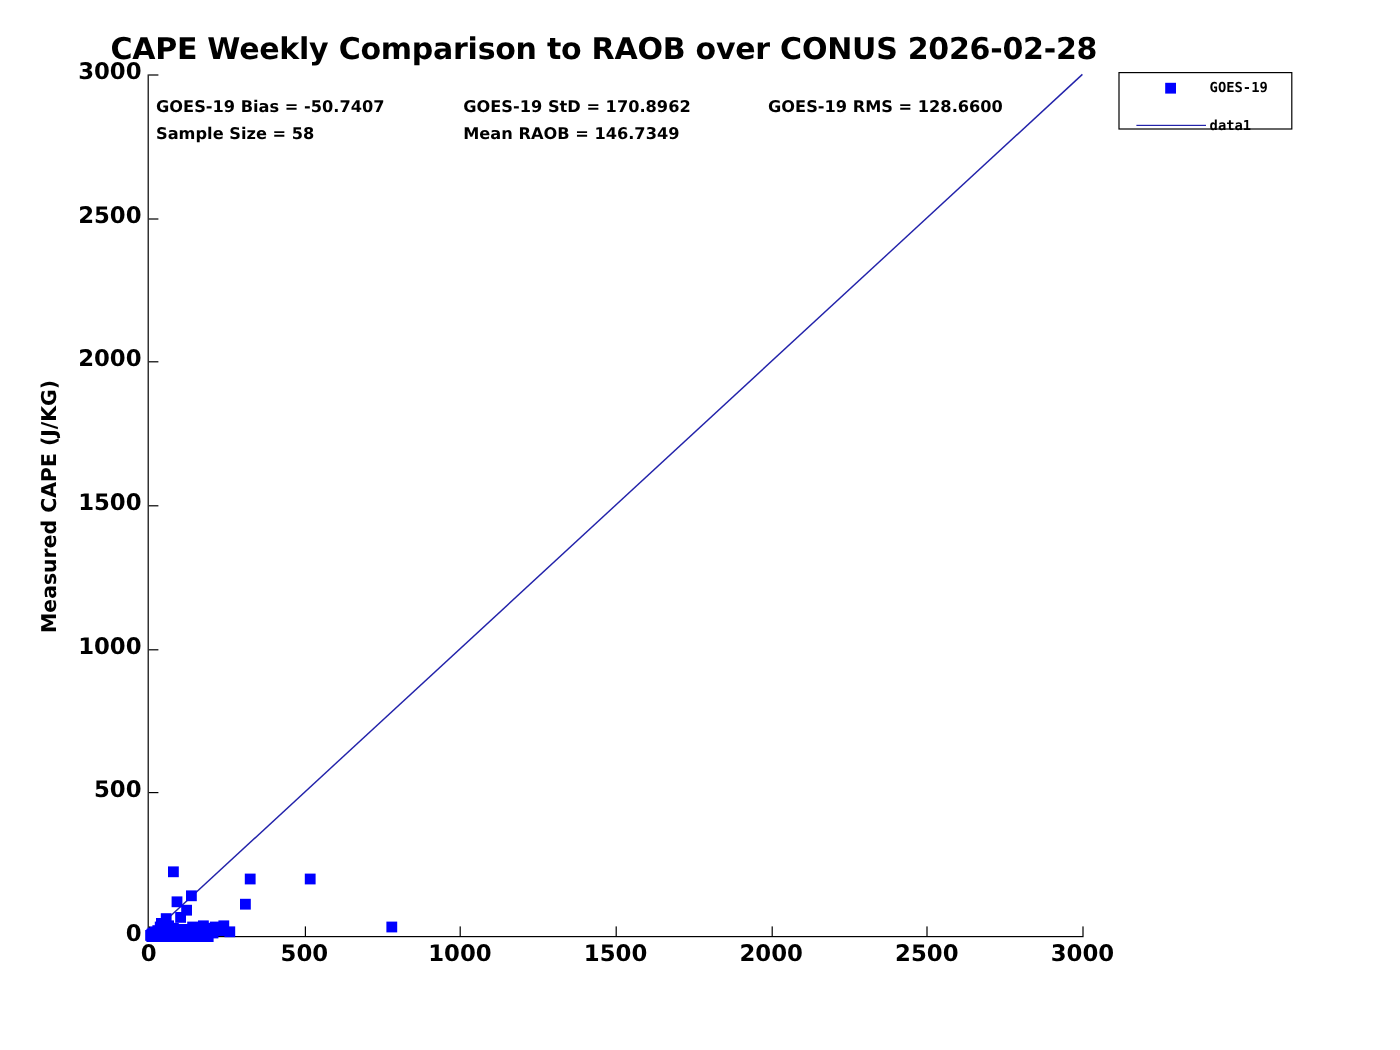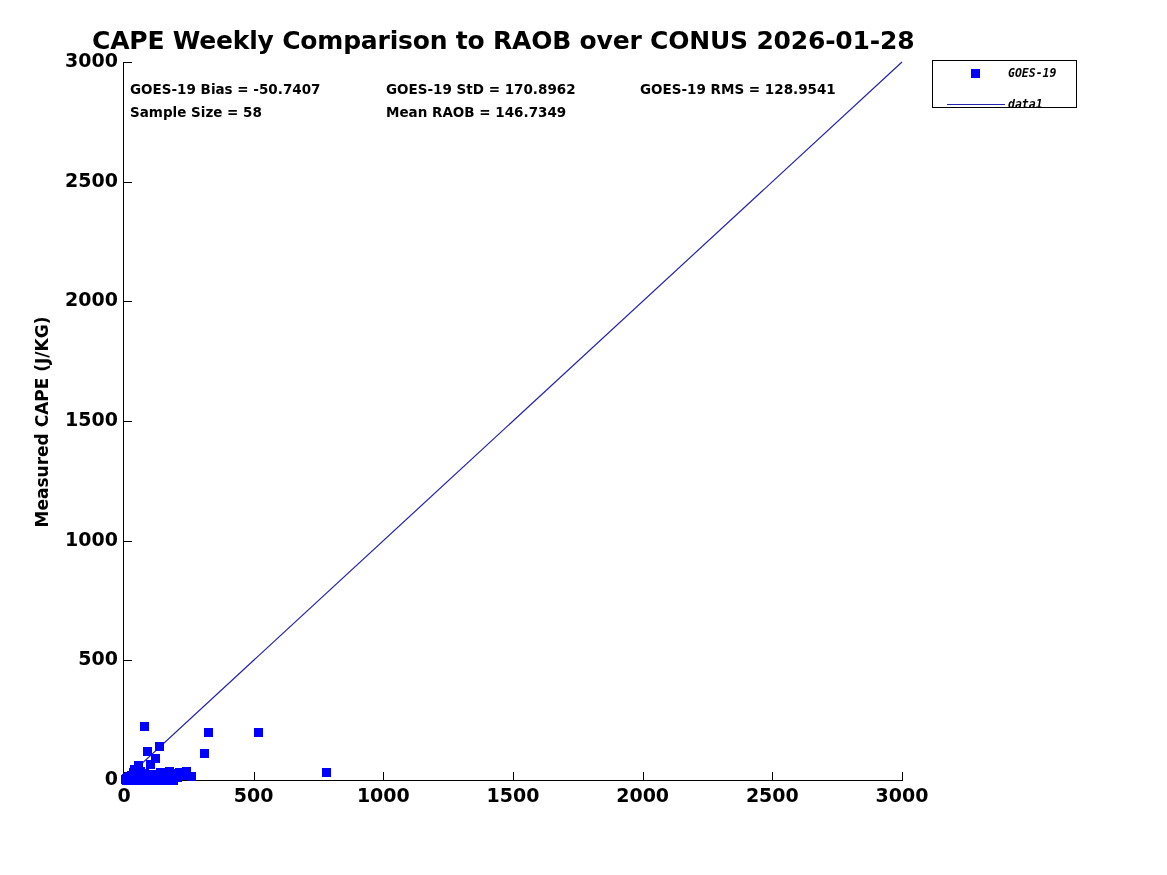--- a/index.html
+++ b/index.html
@@ -163,21 +163,20 @@
 
   
   #legend {
     position: absolute;
     left: 932px;
     top: 60px;
     width: 143px;
     height: 46px;
     border: 1px solid #000000;
     background: #ffffff;
-    font-style: italic;
   }
   .legend-row {
     position: absolute;
     left: 0;
     width: 143px;
     height: 23px;
   }
   #legend-row-0 { top: 1px; }
   #legend-row-1 { top: 32px; }
   .legend-label {
@@ -205,25 +204,25 @@
     width: 58px;
     height: 1px;
     background: #2222aa;
   }
 </style>
 </head>
 <body>
 
 <div id="figure">
 
-  <div id="chart-title">CAPE Weekly Comparison to RAOB over CONUS 2026-01-28</div>
+  <div id="chart-title">CAPE Weekly Comparison to RAOB over CONUS 2026-02-28</div>
 
   <div class="stat" id="stat-bias">GOES-19 Bias = -50.7407</div>
   <div class="stat" id="stat-std">GOES-19 StD = 170.8962</div>
-  <div class="stat" id="stat-rms">GOES-19 RMS = 128.9541</div>
+  <div class="stat" id="stat-rms">GOES-19 RMS = 128.6600</div>
   <div class="stat" id="stat-n">Sample Size = 58</div>
   <div class="stat" id="stat-meanraob">Mean RAOB = 146.7349</div>
 
   <div id="spine-left"></div>
   <div id="spine-bottom"></div>
 
   <div id="ticks-x">
       <div class="tick-x" style="left: 124px;"></div>
       <div class="ticklabel-x" style="left: 124px;">0</div>
       <div class="tick-x" style="left: 253.667px;"></div>

